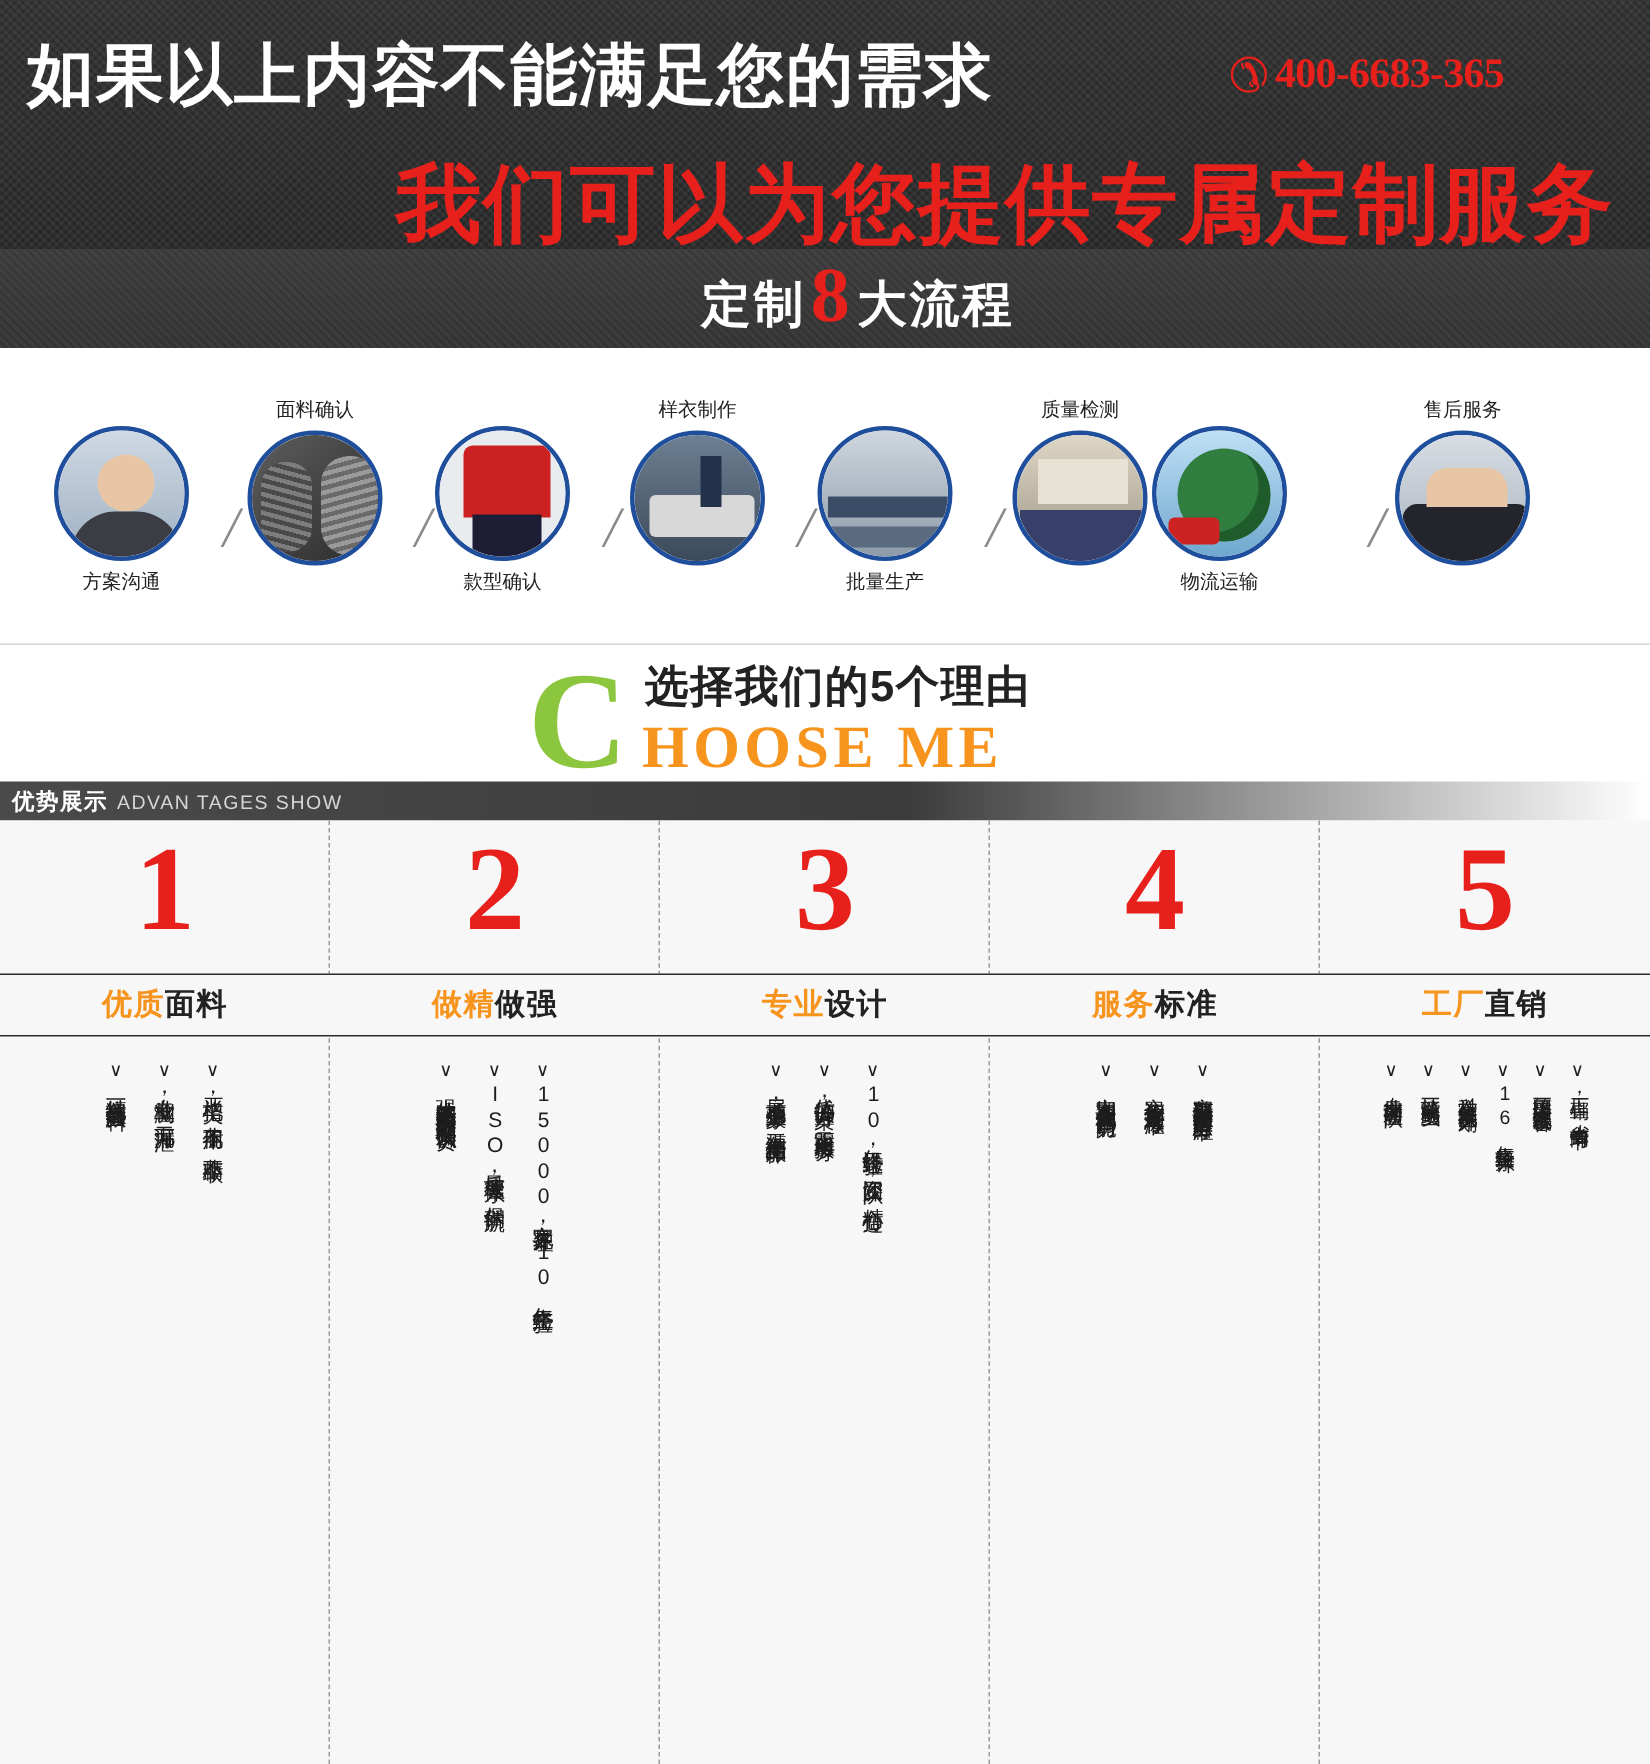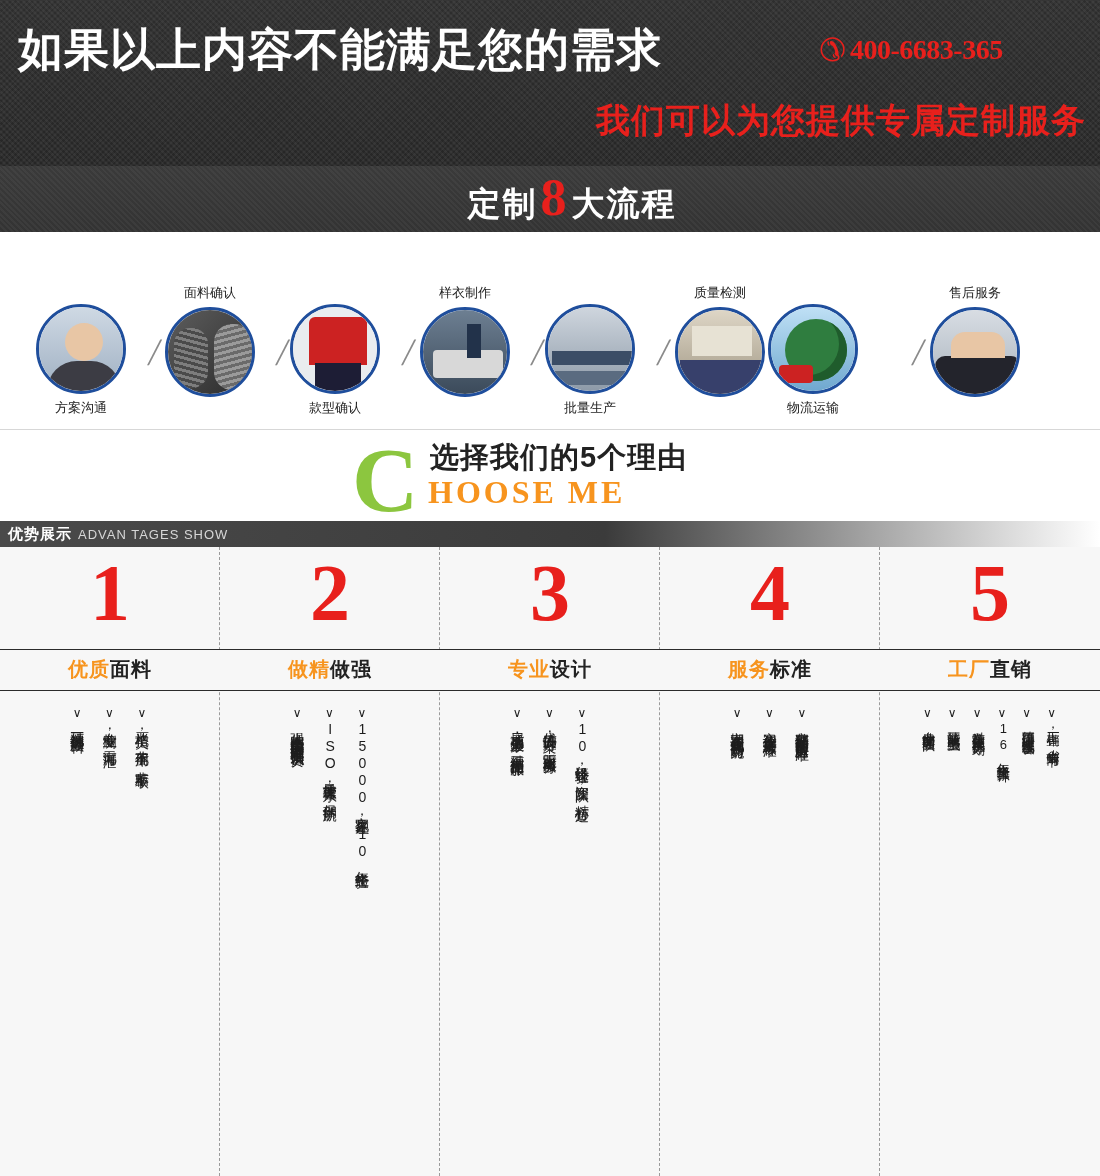--- a/index.html
+++ b/index.html
@@ -49,23 +49,23 @@
   }
   .phone-number {
     font-size: 28px;
     font-weight: bold;
     color: #e8201c;
     font-family: "Liberation Serif", "DejaVu Serif", serif;
     letter-spacing: -0.5px;
   }
   .header-line2 {
     position: absolute;
-    right: 14px;
+    right: 24px;
     top: 98px;
-    font-size: 34px;
+    font-size: 57px;
     font-weight: bold;
     color: #e8201c;
     letter-spacing: 1px;
     white-space: nowrap;
   }
 
   
   .process-title-bar {
     position: relative;
     width: 1100px;
@@ -99,21 +99,20 @@
   .process-section {
     position: relative;
     width: 1100px;
     height: 197px;
     background: #ffffff;
   }
   .step {
     position: absolute;
     width: 126px;
     text-align: center;
-    margin-top: 20px;
   }
   .step-circle {
     width: 90px;
     height: 90px;
     border-radius: 50%;
     border: 3px solid #1f4e9c;
     margin: 0 auto;
     overflow: hidden;
     position: relative;
   }
@@ -182,21 +181,21 @@
     top: 8px;
     font-size: 29px;
     color: #222;
     font-weight: bold;
     letter-spacing: 1px;
   }
   .choose-en {
     position: absolute;
     left: 428px;
     top: 44px;
-    font-size: 32px;
+    font-size: 40px;
     font-weight: bold;
     color: #f7941e;
     font-family: "Liberation Serif", "DejaVu Serif", serif;
     letter-spacing: 3px;
   }
 
   
   .adv-bar {
     position: relative;
     width: 1100px;

